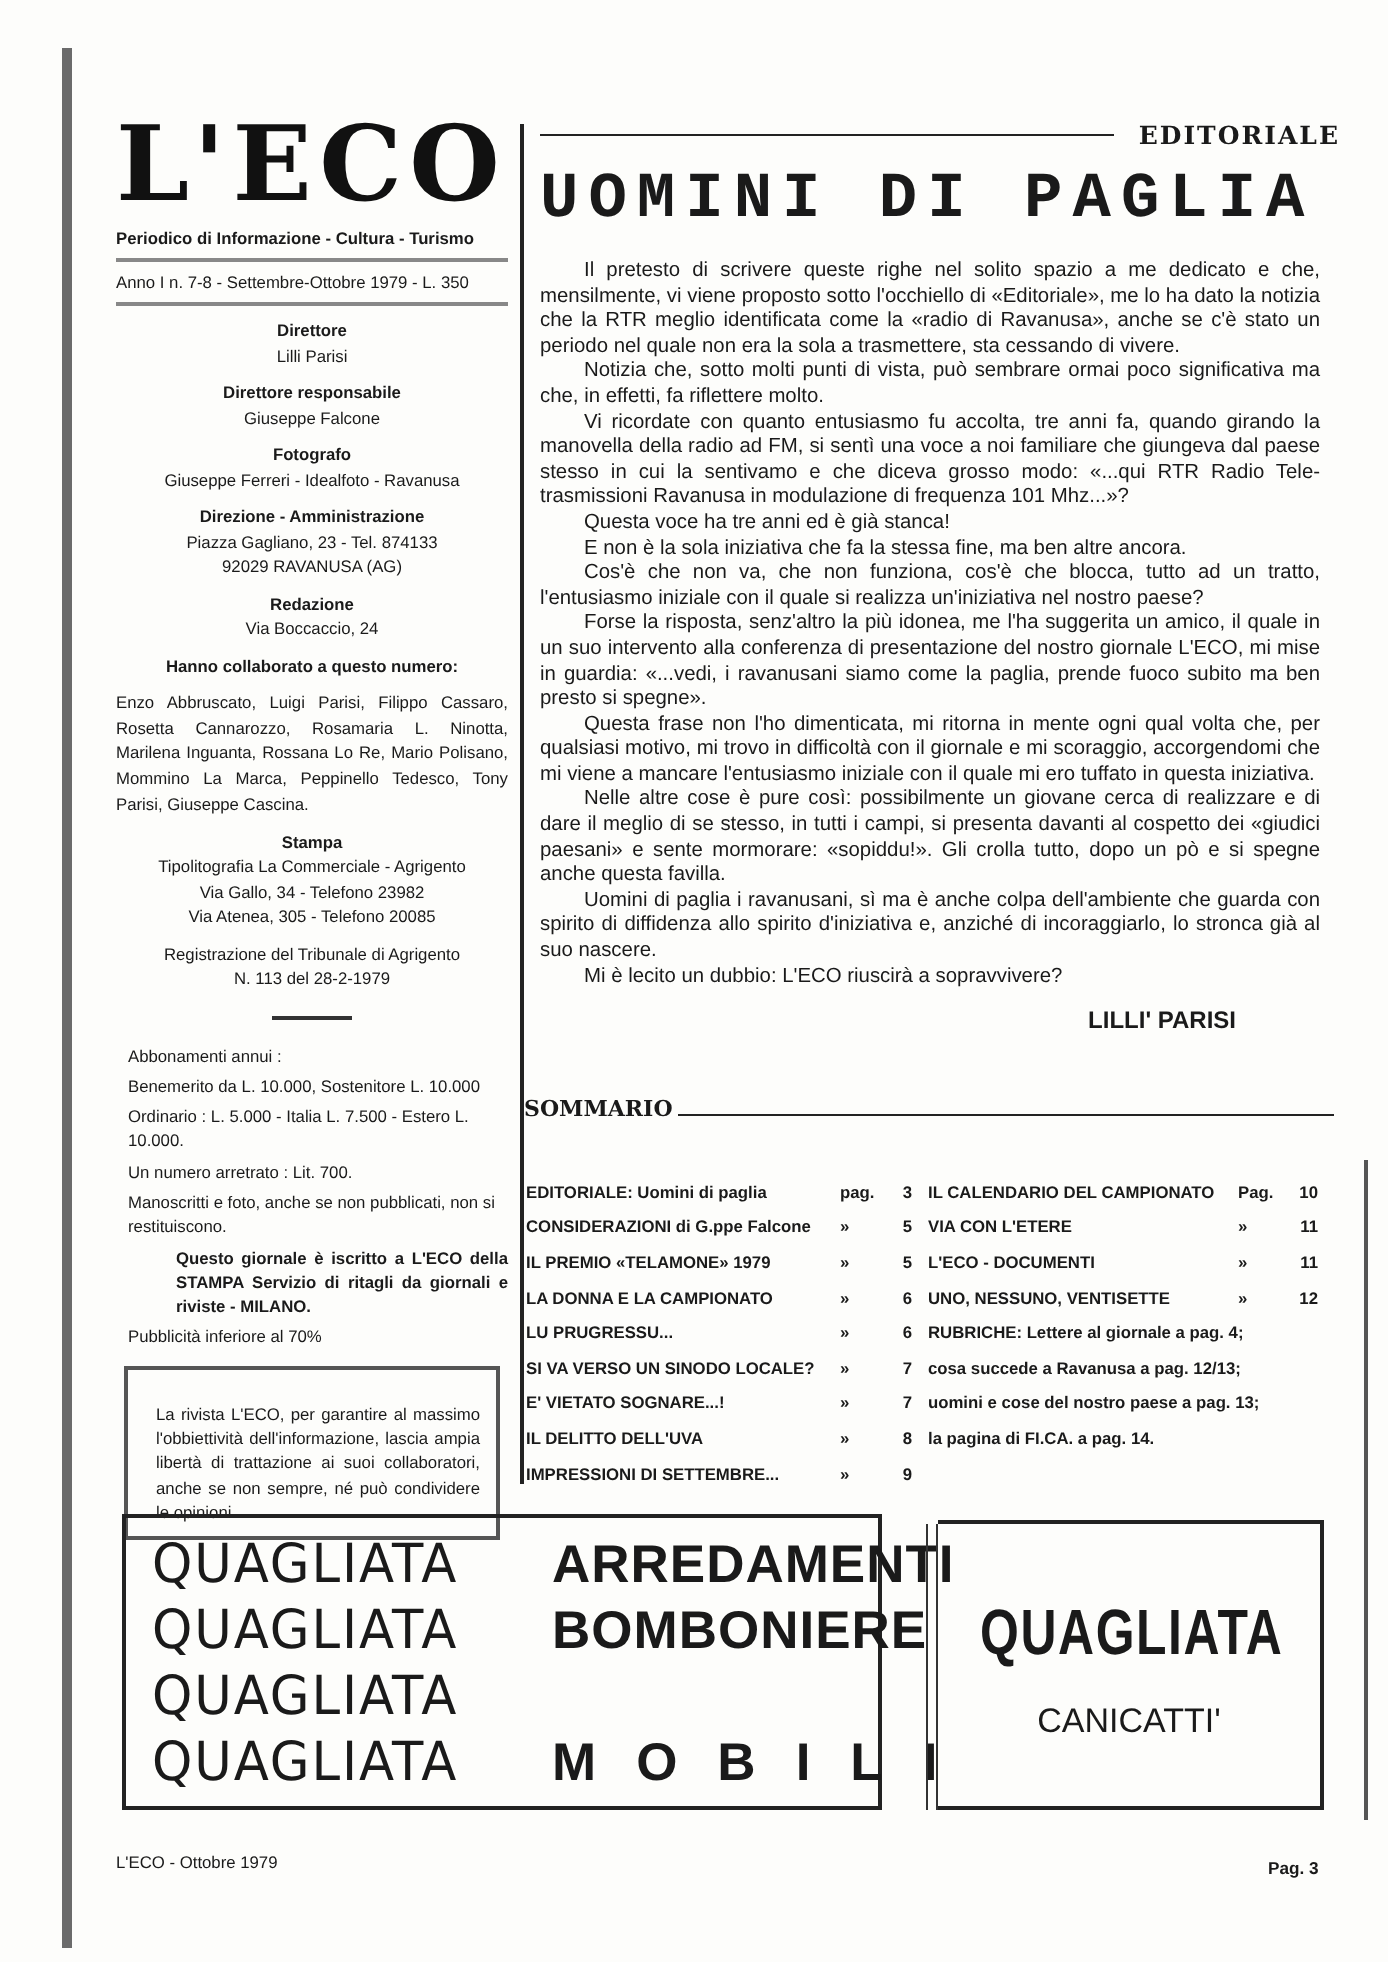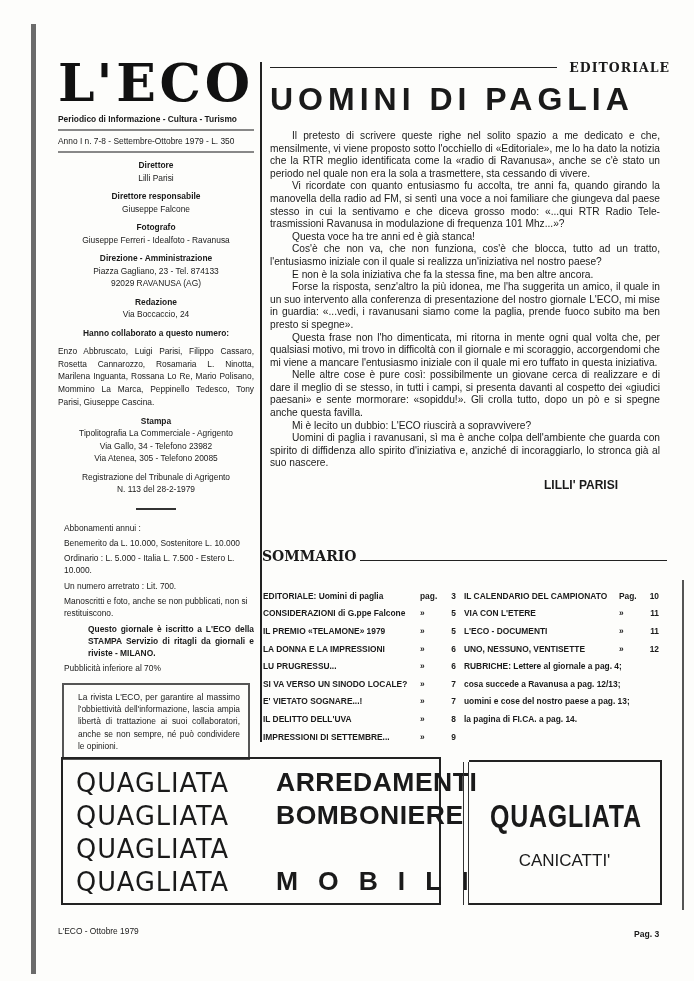--- a/index.html
+++ b/index.html
@@ -19,39 +19,39 @@
   .rule { height: 2px; background: #888; margin: 5px 0; }
   .issue { font-size: 8.4px; white-space: nowrap; }
   .mast-block { text-align: center; font-size: 8.4px; line-height: 12.5px; }
   .mast-block .head { font-weight: bold; margin-top: 6px; }
   .collab { text-align: justify; font-size: 8.4px; line-height: 12.7px; margin-top: 6px; }
   .center-small { width: 40px; height: 2px; background: #333; margin: 12px auto 0; }
 
   .subs { margin-top: 12px; padding-left: 6px; font-size: 8.4px; line-height: 12.3px; }
   .subs p { margin-bottom: 3px; }
   .subs .bold { font-weight: bold; text-align: justify; margin-left: 24px; }
-  .notice-box { margin-top: 8px; border: 2px solid #555; padding: 6px 8px 6px 14px;
+  .notice-box { margin-top: 8px; border: 2px solid #555; padding: 16px 8px 6px 14px;
                 font-size: 8.4px; line-height: 12.3px; text-align: justify; width: 188px; margin-left: 4px; }
 
   .col-divider { position: absolute; left: 260px; top: 62px; width: 2px; height: 680px; background: #222; }
 
   
   .editorial { position: absolute; left: 270px; top: 60px; width: 400px; }
   .edit-head { display: flex; align-items: center; }
   .edit-head .line { flex: 1; height: 1px; background: #222; margin-right: 12px; }
   .edit-head .label { font-family: "DejaVu Serif", serif; font-weight: bold; font-size: 12.5px; letter-spacing: 1px; }
-  .edit-title { font-family: Liberation Sans, sans-serif; font-weight: bold; font-size: 32px;
+  .edit-title { font-family: Liberation Mono, monospace; font-weight: bold; font-size: 32px;
                 letter-spacing: 5px; margin-top: 6px; white-space: nowrap; }
   .body-text { margin-top: 12px; font-size: 10.2px; line-height: 12.6px; text-align: justify; width: 390px; }
   .body-text p { text-indent: 22px; }
   .signature { text-align: right; font-weight: bold; font-size: 12px; margin-top: 8px; padding-right: 52px; }
 
   
   .sommario-head { position: absolute; left: 262px; top: 548px; width: 405px; display: flex; align-items: flex-end; }
-  .sommario-head .title { font-family: "DejaVu Serif", serif; font-weight: bold; font-size: 14px; }
+  .sommario-head .title { font-family: "DejaVu Serif", serif; font-weight: bold; font-size: 11px; }
   .sommario-head .line { flex: 1; height: 1px; background: #222; margin-left: 3px; margin-bottom: 3px; }
   .toc { position: absolute; top: 587px; font-size: 8.4px; font-weight: bold; }
   .toc-left { left: 263px; width: 193px; }
   .toc-right { left: 464px; width: 195px; }
   .toc-row { display: flex; height: 17.6px; align-items: center; white-space: nowrap; }
   .toc-row .t { flex: 1; overflow: hidden; }
   .toc-row .q { width: 22px; }
   .toc-row .n { width: 14px; text-align: right; }
   .toc-right .toc-row .q { width: 26px; }
   .toc-right .toc-row .n { width: 14px; }
@@ -134,29 +134,30 @@
 <div class="col-divider"></div>
 
 <div class="editorial">
   <div class="edit-head">
     <div class="line"></div>
     <div class="label">EDITORIALE</div>
   </div>
   <div class="edit-title">UOMINI DI PAGLIA</div>
   <div class="body-text">
     <p>Il pretesto di scrivere queste righe nel solito spazio a me dedicato e che, mensilmente, vi viene proposto sotto l'occhiello di «Editoriale», me lo ha dato la notizia che la RTR meglio identificata come la «radio di Ravanusa», anche se c'è stato un periodo nel quale non era la sola a trasmettere, sta cessando di vivere.</p>
+    <p>Notizia che, sotto molti punti di vista, può sembrare ormai poco significativa ma che, in effetti, fa riflettere molto.</p>
     <p>Vi ricordate con quanto entusiasmo fu accolta, tre anni fa, quando girando la manovella della radio ad FM, si sentì una voce a noi familiare che giungeva dal paese stesso in cui la sentivamo e che diceva grosso modo: «...qui RTR Radio Tele-trasmissioni Ravanusa in modulazione di frequenza 101 Mhz...»?</p>
     <p>Questa voce ha tre anni ed è già stanca!</p>
+    <p>E non è la sola iniziativa che fa la stessa fine, ma ben altre ancora.</p>
     <p>Cos'è che non va, che non funziona, cos'è che blocca, tutto ad un tratto, l'entusiasmo iniziale con il quale si realizza un'iniziativa nel nostro paese?</p>
-    <p>E non è la sola iniziativa che fa la stessa fine, ma ben altre ancora.</p>
     <p>Forse la risposta, senz'altro la più idonea, me l'ha suggerita un amico, il quale in un suo intervento alla conferenza di presentazione del nostro giornale L'ECO, mi mise in guardia: «...vedi, i ravanusani siamo come la paglia, prende fuoco subito ma ben presto si spegne».</p>
     <p>Questa frase non l'ho dimenticata, mi ritorna in mente ogni qual volta che, per qualsiasi motivo, mi trovo in difficoltà con il giornale e mi scoraggio, accorgendomi che mi viene a mancare l'entusiasmo iniziale con il quale mi ero tuffato in questa iniziativa.</p>
     <p>Nelle altre cose è pure così: possibilmente un giovane cerca di realizzare e di dare il meglio di se stesso, in tutti i campi, si presenta davanti al cospetto dei «giudici paesani» e sente mormorare: «sopiddu!». Gli crolla tutto, dopo un pò e si spegne anche questa favilla.</p>
+    <p>Uomini di paglia i ravanusani, sì ma è anche colpa dell'ambiente che guarda con spirito di diffidenza allo spirito d'iniziativa e, anziché di incoraggiarlo, lo stronca già al suo nascere.</p>
     <p>Mi è lecito un dubbio: L'ECO riuscirà a sopravvivere?</p>
-    <p>Uomini di paglia i ravanusani, sì ma è anche colpa dell'ambiente che guarda con spirito di diffidenza allo spirito d'iniziativa e, anziché di incoraggiarlo, lo stronca già al suo nascere.</p>
   </div>
   <div class="signature">LILLI' PARISI</div>
 </div>
 
 <div class="sommario-head">
   <div class="title">SOMMARIO</div>
   <div class="line"></div>
 </div>
 
 <div class="toc toc-left">
@@ -169,21 +170,21 @@
       <span class="t">CONSIDERAZIONI di G.ppe Falcone</span>
       <span class="q">»</span>
       <span class="n">5</span>
     </div>
   <div class="toc-row">
       <span class="t">IL PREMIO «TELAMONE» 1979</span>
       <span class="q">»</span>
       <span class="n">5</span>
     </div>
   <div class="toc-row">
-      <span class="t">LA DONNA E LA IMPRESSIONI</span>
+      <span class="t">LA DONNA E LA CAMPIONATO</span>
       <span class="q">»</span>
       <span class="n">6</span>
     </div>
   <div class="toc-row">
       <span class="t">LU PRUGRESSU...</span>
       <span class="q">»</span>
       <span class="n">6</span>
     </div>
   <div class="toc-row">
       <span class="t">SI VA VERSO UN SINODO LOCALE?</span>

